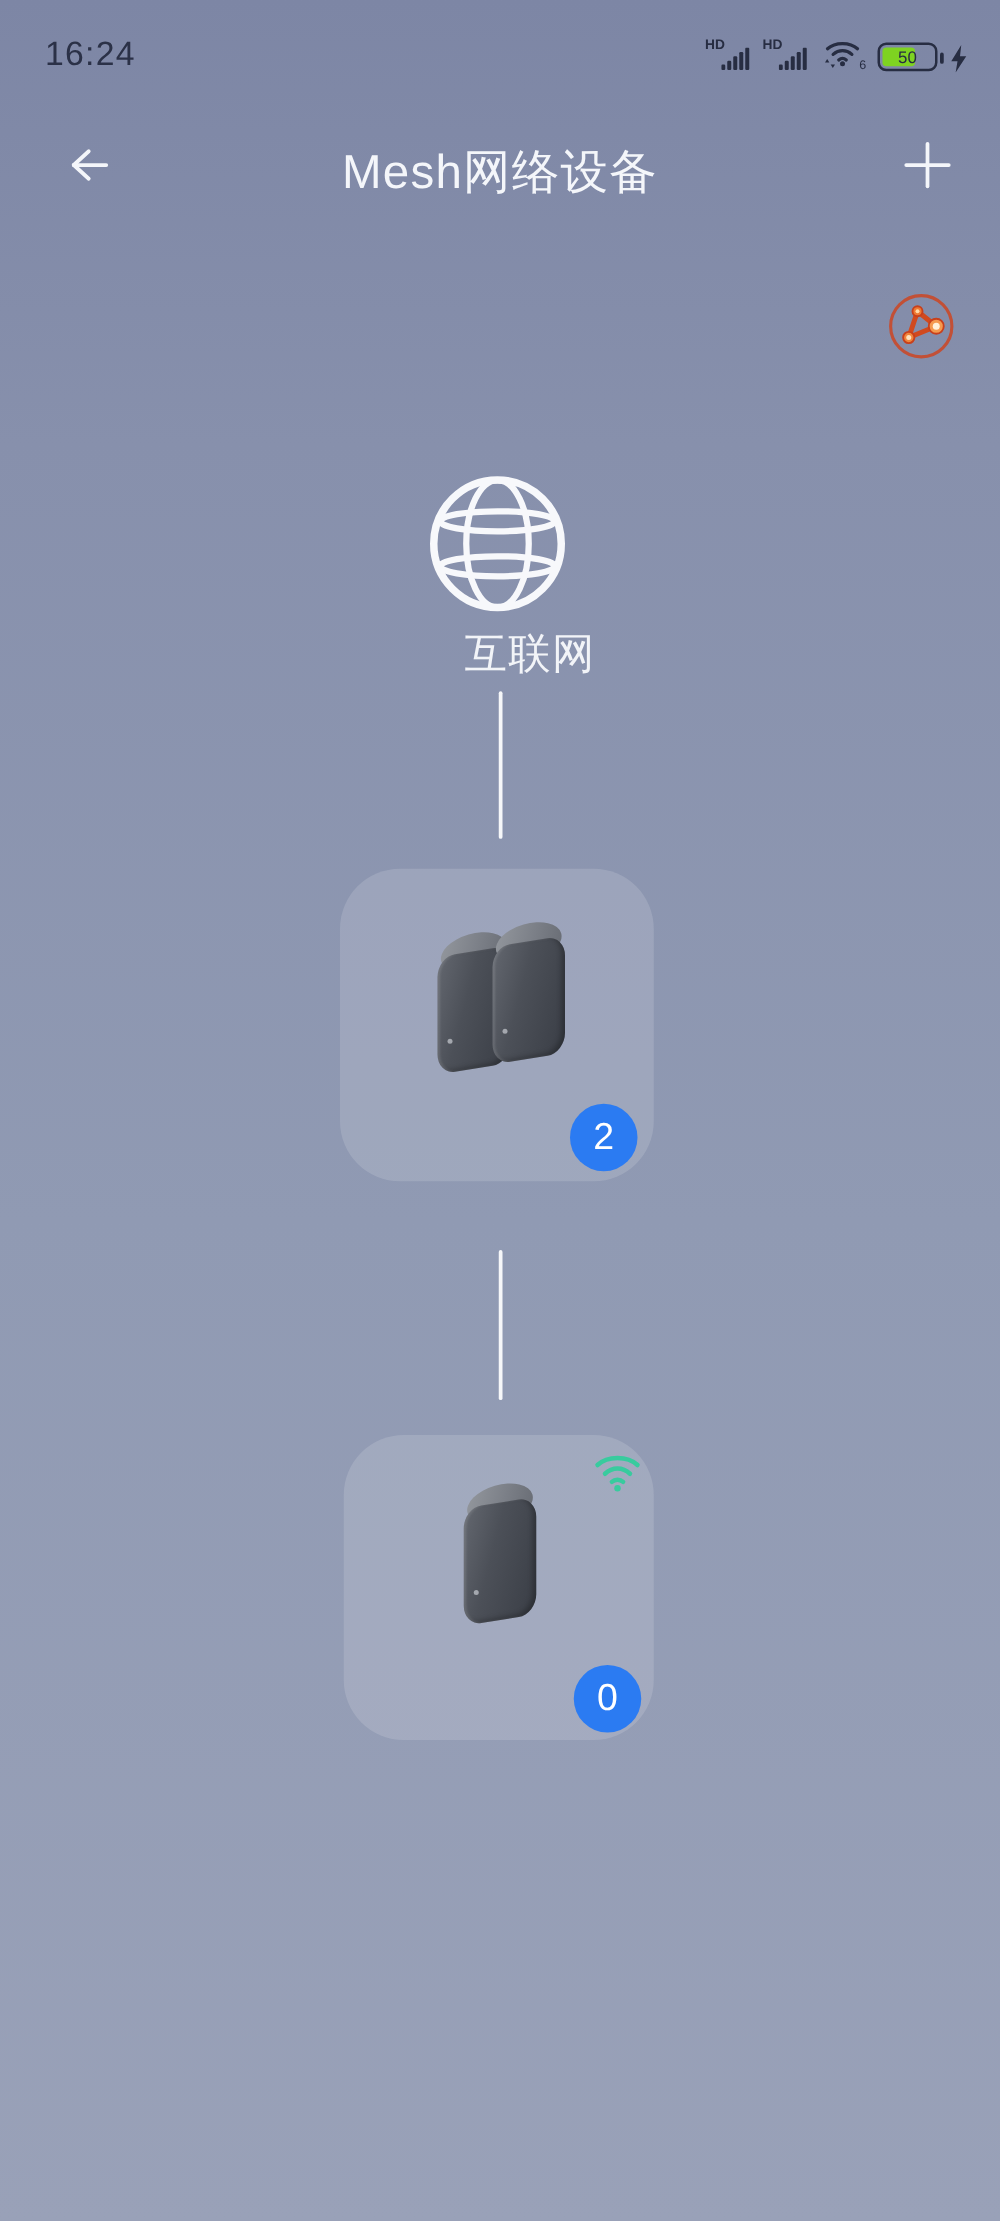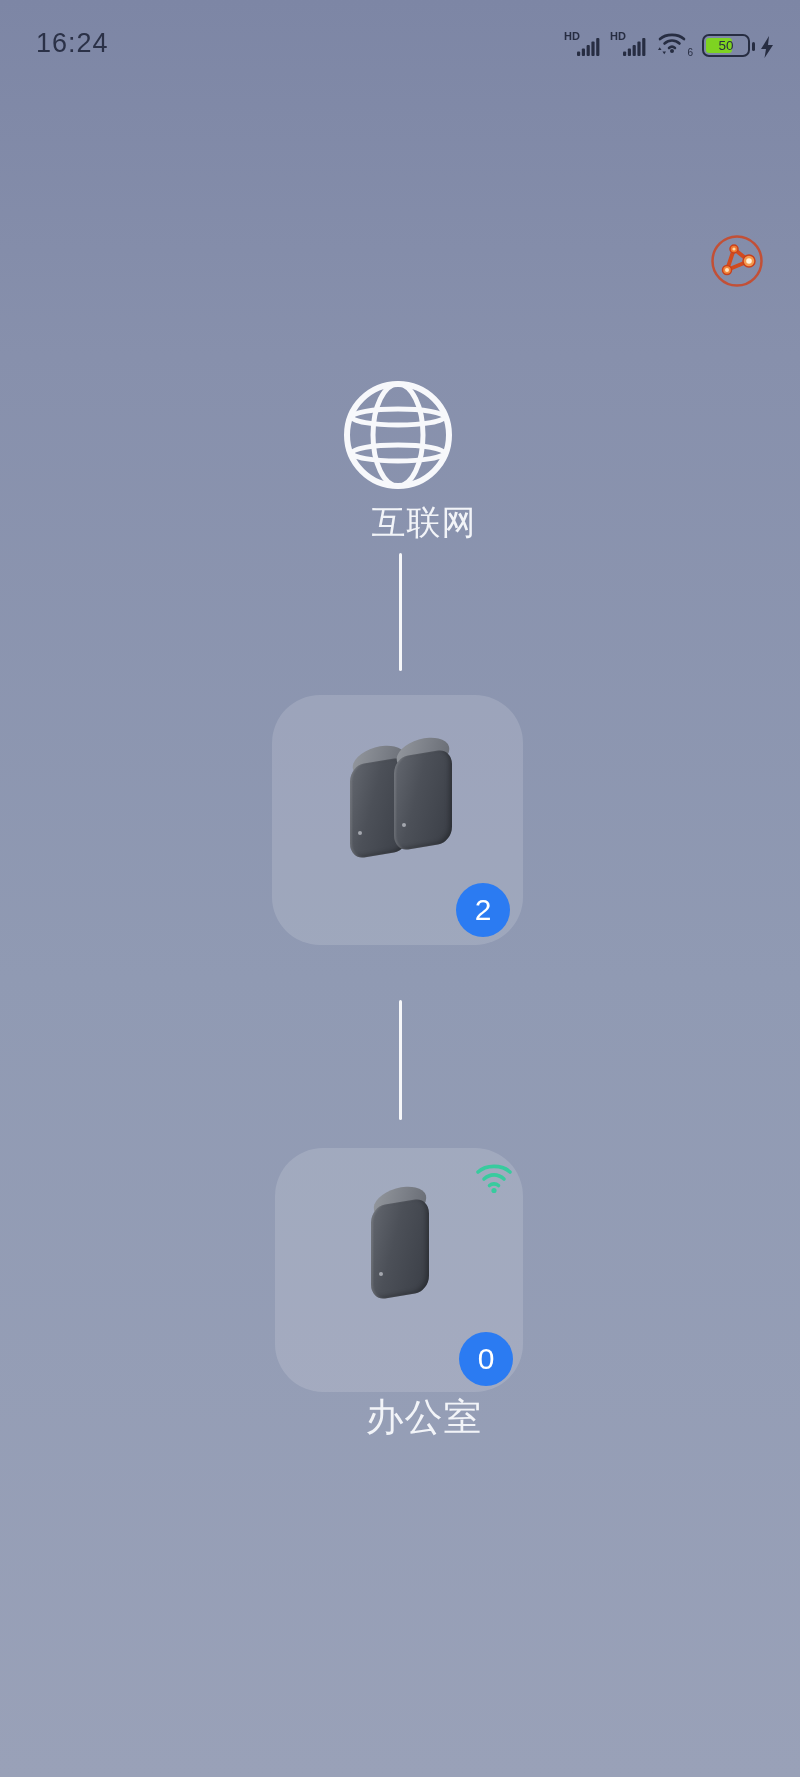--- a/index.html
+++ b/index.html
@@ -6,21 +6,21 @@
   html,body { width:800px; height:1777px; }
   body {
     font-family:"Liberation Sans", sans-serif;
     overflow:hidden;
     position:relative;
     background:linear-gradient(180deg,#7d86a5 0%, #8790ac 20%, #909ab3 55%, #99a1b8 100%);
   }
   .screen { position:absolute; inset:0; }
 
   
-  .status-bar { position:absolute; top:0; left:0; right:0; height:70px; }
+  .status-bar { position:absolute; top:0; left:0; right:0; height:70px;text-align:center; }
   .time { position:absolute; left:36px; top:28px; font-size:27px; color:#2b3147; letter-spacing:1px; }
   .status-icons { position:absolute; right:26px; top:30px; display:flex; align-items:flex-end; gap:10px; height:28px; }
   .sim { position:relative; width:36px; height:28px; }
   .sim .hd { position:absolute; top:0; left:0; font-size:11px; font-weight:700; color:#272d42; }
   .sim svg { position:absolute; bottom:2px; right:0; }
   .wifi-status { position:relative; width:36px; height:28px; }
   .wifi-status .std { position:absolute; right:-1px; bottom:0; font-size:10px; color:#272d42; }
   .battery { position:relative; width:48px; height:23px; border:2.5px solid #272d42; border-radius:7px; margin-bottom:1px;margin-top:40px; }
   .battery .fill { position:absolute; left:2px; top:2px; bottom:2px; width:26px; background:#7ed321; border-radius:3px; }
   .battery .pct { position:absolute; inset:0; display:flex; align-items:center; justify-content:center; font-size:13.5px; color:#272d42; }
@@ -122,20 +122,40 @@
         <div class="fill"></div>
         <div class="pct">50</div>
         <div class="nub"></div>
       </div>
       <svg width="14" height="22" viewBox="0 0 14 22">
         <path d="M9 0 L1 13 L6 13 L4.5 22 L13 9 L8 9 Z" fill="#272d42"></path>
       </svg>
     </div>
   </div>
 
+  <div class="nav-bar">
+    <div class="back-btn">
+      <svg width="44" height="44" viewBox="0 0 44 44">
+        <g stroke="#f4f6fa" stroke-width="3" fill="none" stroke-linecap="round" stroke-linejoin="round">
+          <path d="M11 22 H37"></path>
+          <path d="M11 22 L23 11"></path>
+          <path d="M11 22 L23 33"></path>
+        </g>
+      </svg>
+    </div>
+    <div class="nav-title">Mesh网络设备</div>
+    <div class="add-btn">
+      <svg width="40" height="40" viewBox="0 0 40 40">
+        <g stroke="#f4f6fa" stroke-width="3" stroke-linecap="round">
+          <path d="M20 3 V37"></path>
+          <path d="M3 20 H37"></path>
+        </g>
+      </svg>
+    </div>
+  </div>
 
   <div class="mesh-indicator">
     <svg width="56" height="56" viewBox="0 0 56 56">
       <circle cx="28" cy="28" r="24.5" stroke="#cc4522" stroke-width="2.5" fill="none" opacity="0.85"></circle>
       <g stroke="#d14a1f" stroke-width="4" stroke-linecap="round">
         <path d="M18 37 L25 16"></path>
         <path d="M25 16 L40 28"></path>
         <path d="M18 37 L40 28"></path>
       </g>
       <circle cx="25" cy="16" r="4" fill="#ef7a33" stroke="#c8401c" stroke-width="1.5"></circle>
@@ -184,15 +204,14 @@
       </g>
       <circle cx="21" cy="29.5" r="2.6" fill="#38cb9e"></circle>
     </svg>
     <div class="router r2">
       <div class="cap"></div>
         <div class="body"></div>
         <div class="led"></div>
     </div>
     <div class="badge badge-node2">0</div>
   </div>
-  <div class="node-label label-node2">办公室</div>
 
 </div>
 
 </body></html>

